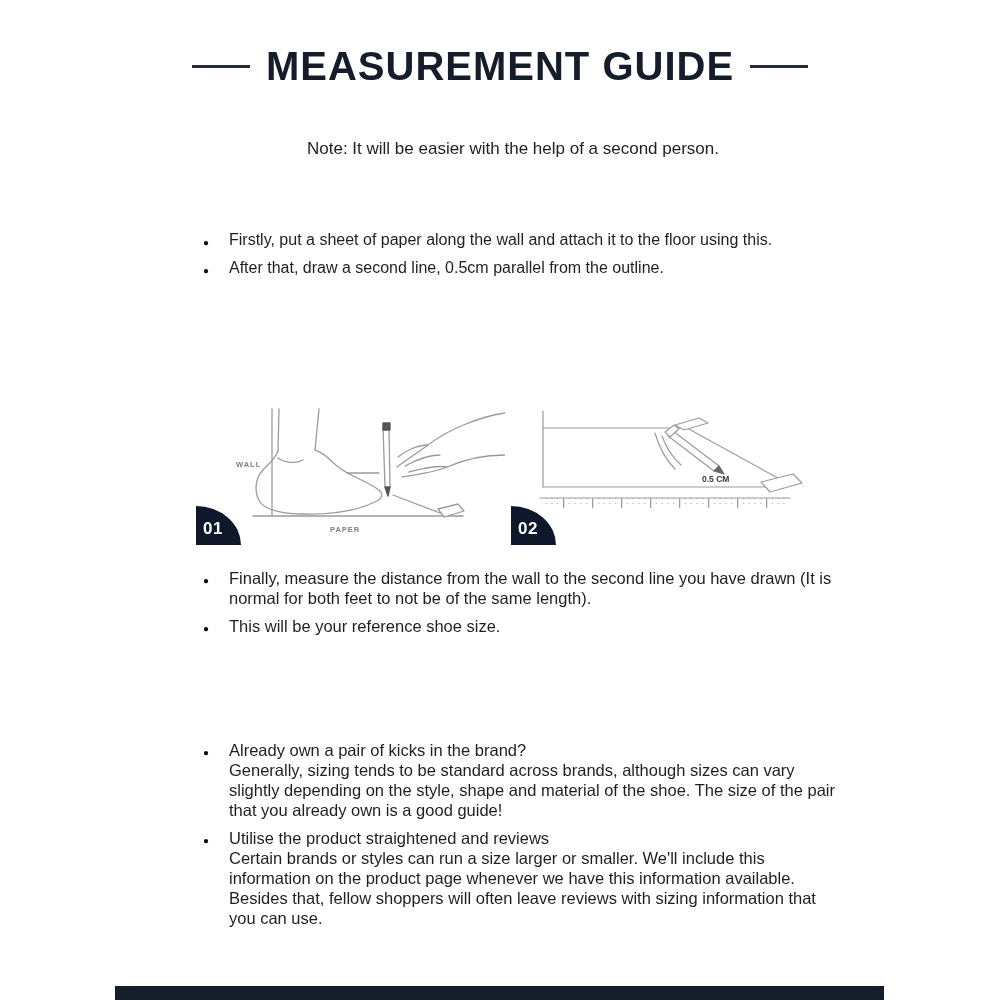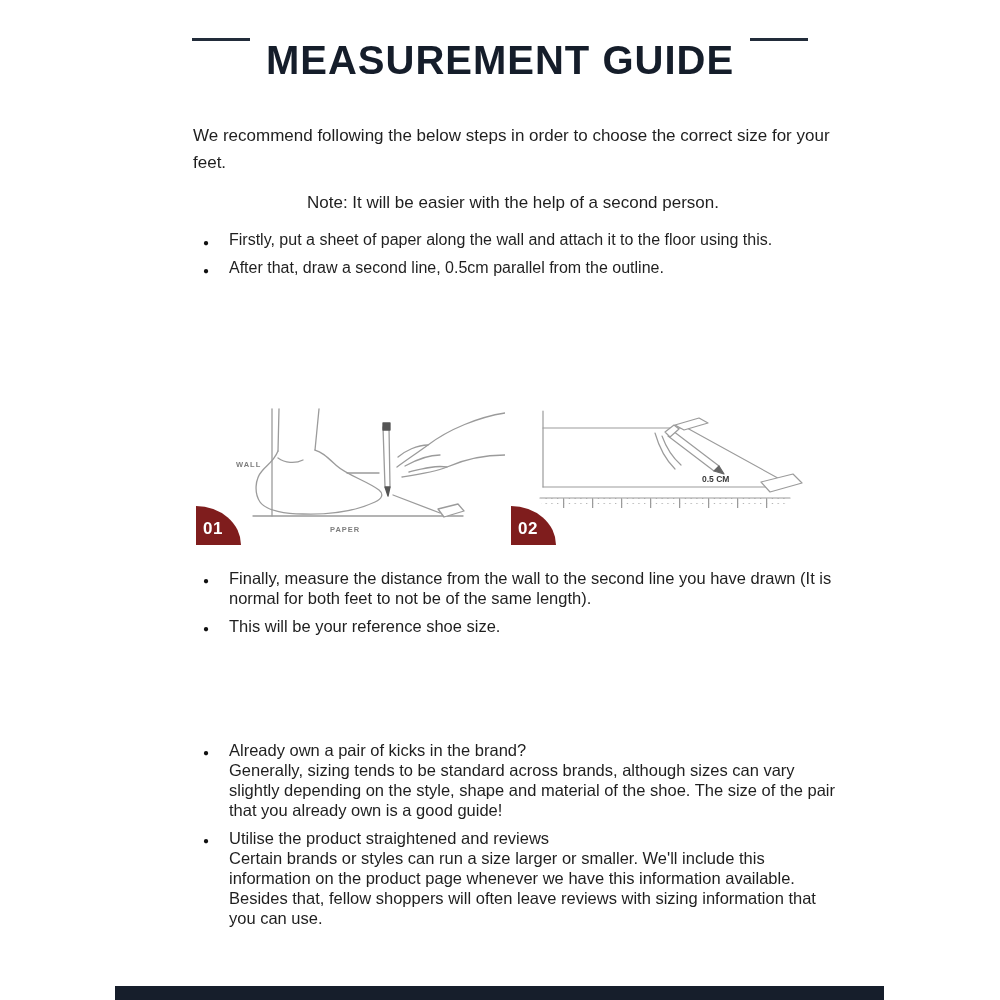--- a/index.html
+++ b/index.html
@@ -2,21 +2,21 @@
 <html><head>
 <meta charset="utf-8">
 <style>
   * { margin:0; padding:0; box-sizing:border-box; }
   html,body { width:1000px; height:1000px; background:#fff; overflow:hidden;
               font-family:"Liberation Sans", sans-serif; color:#1f1f1f; }
   .page { position:relative; width:1000px; height:1000px; background:#fff; }
 
   
   .title-row { position:absolute; top:38px; left:0; width:1000px; height:56px;
-               display:flex; justify-content:center; gap:16px; }
+               display:flex; align-items:center; justify-content:center; gap:16px; }
   .title-dash { width:58px; height:3px; background:#222c3a; }
   h1.title { font-size:40px; font-weight:900; letter-spacing:1px; color:#151d2a;
              font-family:"Liberation Sans", sans-serif; }
 
   
   .intro { position:absolute; left:193px; top:122px; width:640px; font-size:17px; line-height:27px; }
   .intro .note { margin-top:13px;text-align:center; }
 
   ul.plain { list-style:none; }
   ul.plain li { position:relative; padding-left:36px; margin-bottom:8px; line-height:20px; }
@@ -33,21 +33,21 @@
   .tips { position:absolute; left:193px; top:740px; width:648px; font-size:16.5px; }
   .tips li { margin-bottom:27px; line-height:20px; }
   .tip-body { margin-top:0; }
 
   
   .figure { position:absolute; top:403px; height:145px; }
   .figure svg { display:block; }
   #fig1 { left:195px; width:310px; }
   #fig2 { left:505px; width:320px; }
   .badge { position:absolute; left:1px; top:103px; width:45px; height:39px;
-           background:#7f1d1d; border-top-right-radius:100% 100%;
+           background:#0f172a; border-top-right-radius:100% 100%;
            color:#fff; font-weight:800; font-size:17px;
            display:flex; align-items:flex-end; justify-content:flex-start;
            padding:0 0 6px 7px; letter-spacing:0.5px; }
   #fig2 .badge { left:6px; }
 
   .diagram-label { fill:#7d7d7d; font-size:7.5px; letter-spacing:1px; font-weight:bold;
                    font-family:"Liberation Sans", sans-serif; }
   .measure-label { fill:#3a3a3a; font-size:8.5px; font-weight:bold;
                    font-family:"Liberation Sans", sans-serif; }
 
@@ -59,21 +59,20 @@
 
 <div class="page">
 
   <div class="title-row">
     <span class="title-dash"></span>
     <h1 class="title">MEASUREMENT GUIDE</h1>
     <span class="title-dash"></span>
   </div>
 
   <div class="intro">
-    <p>We recommend following the below steps in order to choose the correct size for your feet.</p>
     <p class="note">Note: It will be easier with the help of a second person.</p>
   </div>
 
   <ul class="plain steps">
     <li>Firstly, put a sheet of paper along the wall and attach it to the floor using this.</li>
     <li>After that, draw a second line, 0.5cm parallel from the outline.</li>
   </ul>
 
   <div class="figure" id="fig1">
     <svg width="310" height="145" viewBox="0 0 310 145" fill="none" stroke="#9b9b9b" stroke-width="1.3" stroke-linecap="round" stroke-linejoin="round">

